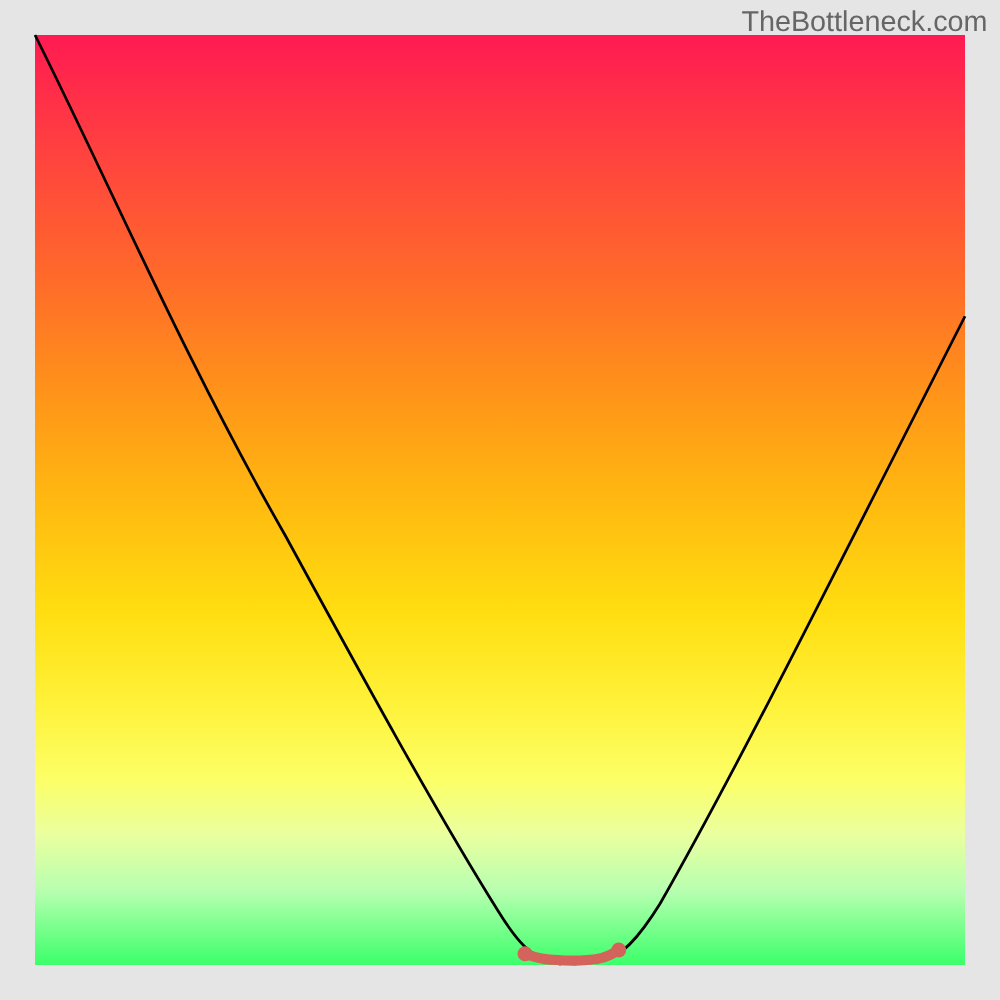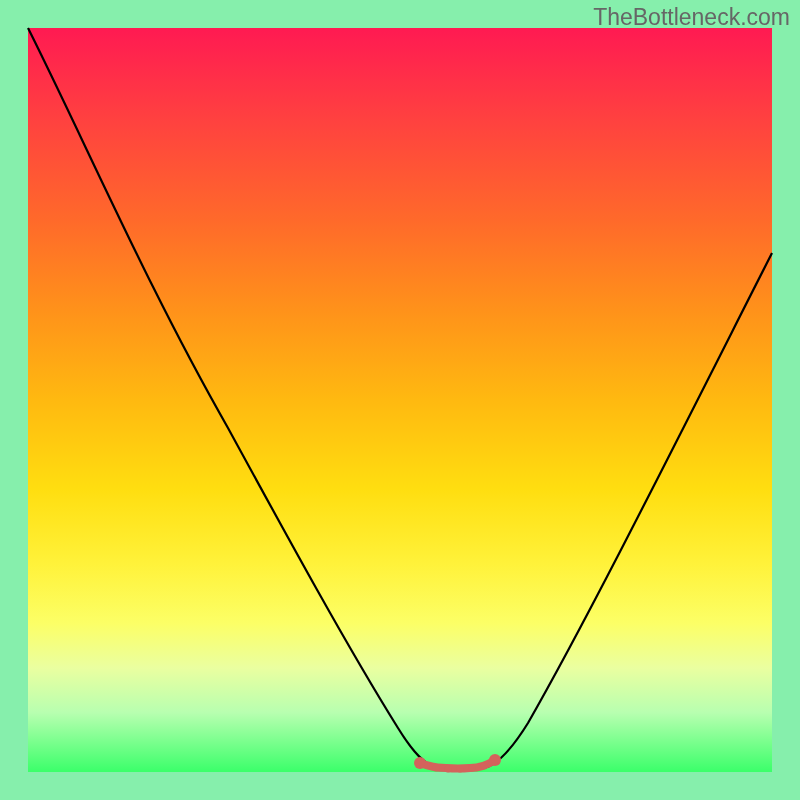--- a/index.html
+++ b/index.html
@@ -8,21 +8,21 @@
     width: 800px;
     height: 800px;
     overflow: hidden;
     background: #000;
     font-family: Arial, Helvetica, sans-serif;
   }
   .frame {
     position: relative;
     width: 800px;
     height: 800px;
-    background: #86efac;
+    background: #e5e5e5;
   }
   .plot-area {
     position: absolute;
     left: 28px;
     top: 28px;
     width: 744px;
     height: 744px;
     background: linear-gradient(
       to bottom,
       #ff1a52 0%,

